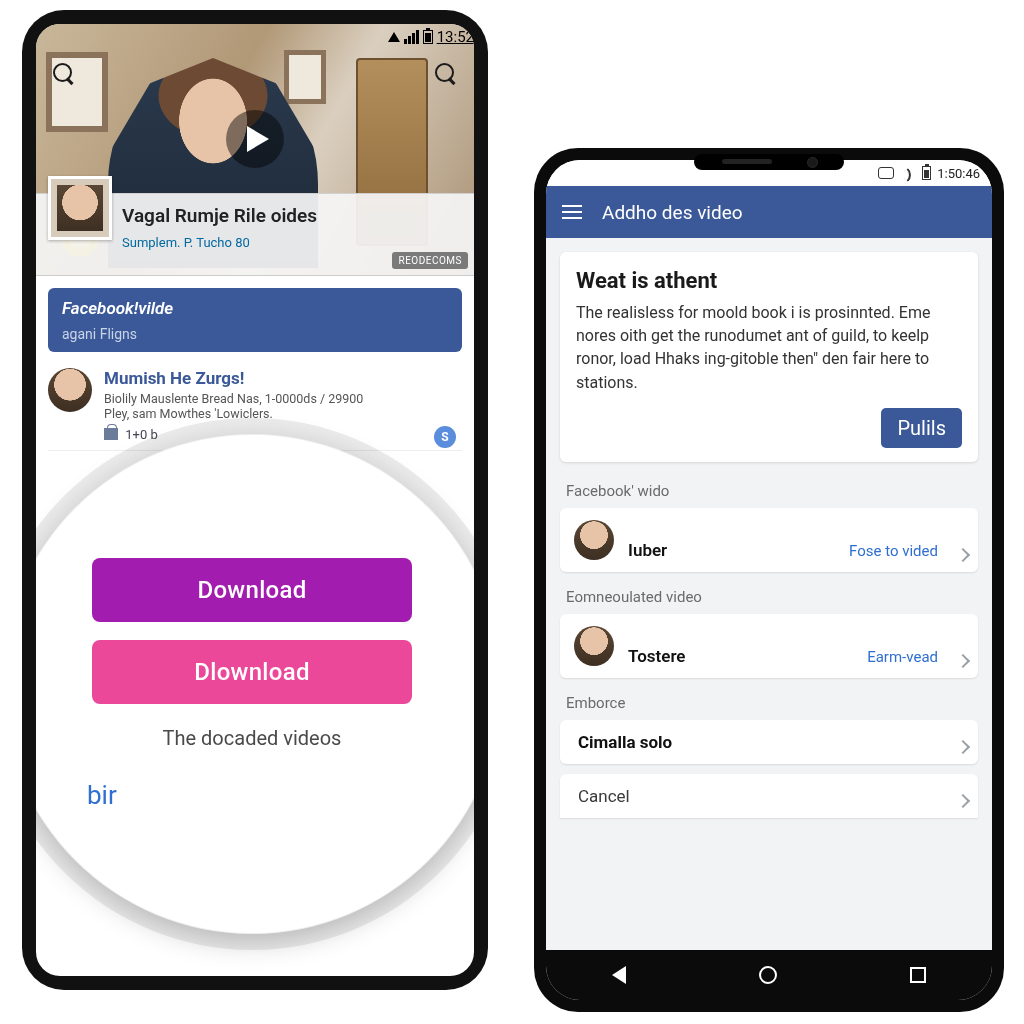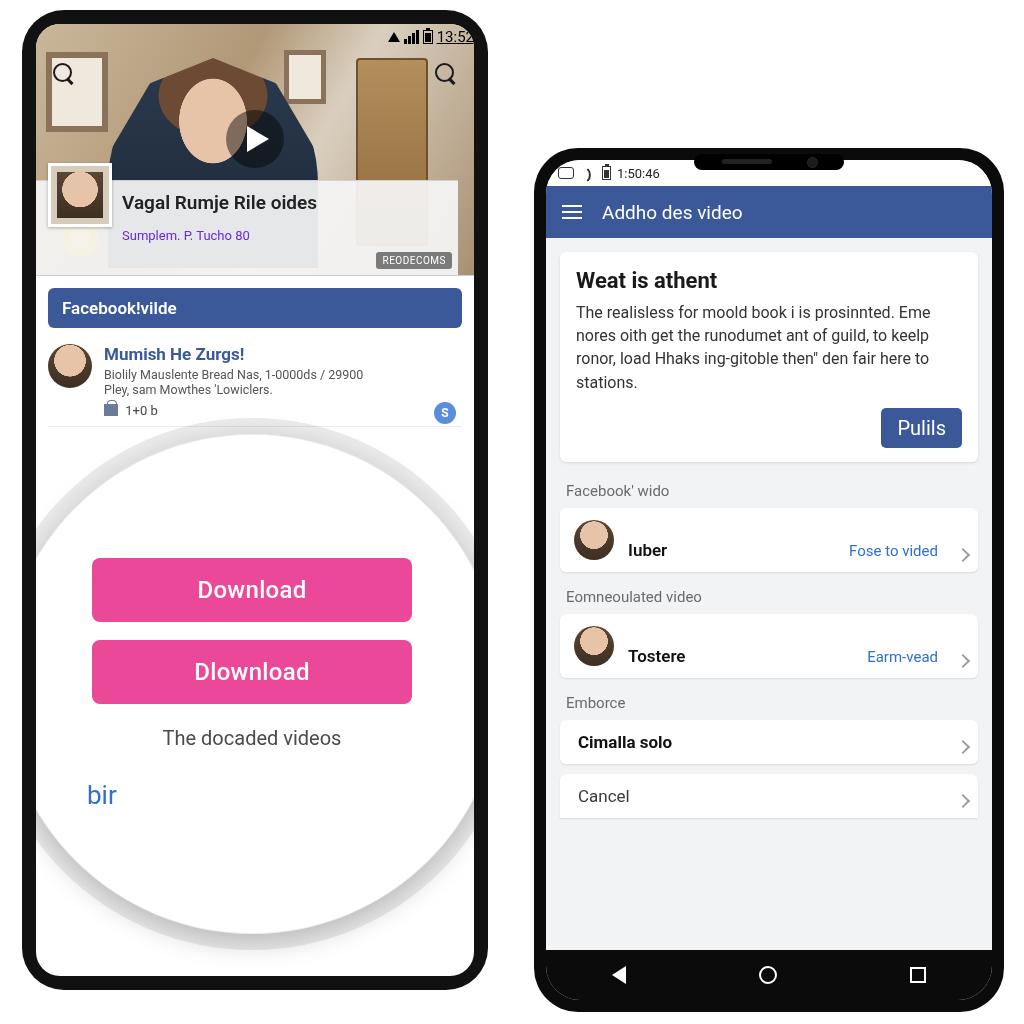--- a/index.html
+++ b/index.html
@@ -49,39 +49,39 @@
   .mag{position:relative;width:100%;height:100%;}
   .mag::before{content:"";position:absolute;left:3px;top:3px;width:15px;height:15px;border:2.5px solid #1b1b1b;border-radius:50%;}
   .mag::after{content:"";position:absolute;left:17px;top:17px;width:8px;height:2.5px;background:#1b1b1b;transform:rotate(45deg);transform-origin:left;}
   .pl-hero .play{
     position:absolute;left:50%;top:46%;transform:translate(-50%,-50%);
     width:58px;height:58px;border-radius:50%;background:rgba(0,0,0,.45);display:flex;align-items:center;justify-content:center;
   }
   .pl-hero .play::after{content:"";width:0;height:0;border-top:13px solid transparent;border-bottom:13px solid transparent;border-left:22px solid #fff;margin-left:5px;}
 
   .pl-titlecard{
-    position:absolute;left:0;right:16px;bottom:0;height:95px;
+    position:absolute;left:0;right:0;bottom:0;height:82px;
     background:rgba(245,245,245,.93);border-top:1px solid #d0d0d0;padding:10px 12px 20px 86px;
   }
   .pl-titlecard .thumb{
     position:absolute;left:12px;top:-18px;width:64px;height:64px;border:3px solid #fff;background:#d7cbbb;
     box-shadow:0 1px 3px rgba(0,0,0,.3);
   }
   .pl-titlecard .thumb::after{content:"";position:absolute;inset:6px;background:radial-gradient(circle 18px at 50% 38%,#e7c4a8 98%,transparent),linear-gradient(#5a4634,#3d2f22);}
   .pl-titlecard .t1{font-weight:600;color:#222;font-size:19px;}
-  .pl-titlecard .t2{font-size:13px;color:#6d28d9;margin-top:14px;}
+  .pl-titlecard .t2{font-size:13px;color:#0369a1;margin-top:8px;}
   .pl-titlecard .badge{
     position:absolute;right:6px;bottom:6px;font-size:10px;letter-spacing:.5px;color:#fff;background:#7a7a7a;
     padding:3px 6px;border-radius:3px;
   }
 
   .pl-banner{
     margin:12px 12px 0;background:#3b5998;border-radius:6px;padding:10px 14px;
   }
-  .pl-banner .b1{color:#fff;font-weight:600;font-size:17px;}
+  .pl-banner .b1{color:#fff;font-weight:600;font-size:17px;font-style:italic;}
   .pl-banner .b2{color:#c9d4e9;font-size:14px;margin-top:8px;}
 
   .pl-post{
     margin:16px 12px 0;display:flex;gap:12px;position:relative;padding-bottom:8px;border-bottom:1px solid #eee;
   }
   .pl-post .av{width:44px;height:44px;border-radius:50%;background:radial-gradient(circle 16px at 50% 38%,#e7c4a8 98%,transparent),linear-gradient(#5a4634,#3d2f22);flex:none;}
   .pl-post .pt{color:#3b5998;font-weight:700;font-size:17px;}
   .pl-post .pd{color:#555;font-size:12.5px;margin-top:3px;}
   .pl-post .pm{color:#555;font-size:12.5px;}
   .pl-post .sbadge{
@@ -96,36 +96,36 @@
     position:absolute;left:-34px;bottom:42px;width:500px;height:500px;border-radius:50%;
     background:#fff;border:1px solid rgba(0,0,0,.06);
     box-shadow:0 0 0 16px rgba(0,0,0,.08), 0 8px 28px rgba(0,0,0,.22);
     display:flex;flex-direction:column;align-items:center;justify-content:center;gap:18px;
     z-index:30;
   }
   .pl-lens .btn{
     width:320px;height:64px;border-radius:8px;color:#fff;font-size:24px;font-weight:500;
     display:flex;align-items:center;justify-content:center;letter-spacing:.3px;
   }
-  .pl-lens .b-dark{background:#ec4899;}
+  .pl-lens .b-dark{background:#a21caf;}
   .pl-lens .b-blue{background:#ec4899;}
   .pl-lens .cap{color:#4a4a4a;font-size:20px;margin-top:4px;}
   .pl-lens .link{color:#2f6fd1;font-size:26px;margin-top:12px;align-self:flex-start;margin-left:84px;}
 
   
   .phone-right{
     position:absolute;right:20px;top:148px;width:470px;height:864px;background:#0b0b0b;border-radius:44px;padding:12px;
   }
   .pr-notch{position:absolute;left:50%;top:6px;transform:translateX(-50%);width:150px;height:16px;background:#000;border-radius:10px;z-index:5;}
   .pr-notch::before{content:"";position:absolute;left:28px;top:5px;width:50px;height:5px;background:#222;border-radius:3px;}
   .pr-notch::after{content:"";position:absolute;right:26px;top:3px;width:9px;height:9px;border-radius:50%;background:#1a1a1a;border:1px solid #2a2a2a;}
   .pr-screen{width:100%;height:100%;background:#f2f3f5;border-radius:34px;overflow:hidden;position:relative;}
 
   .pr-status{
-    height:26px;background:#fff;display:flex;align-items:center;justify-content:flex-start;gap:6px;padding:0 12px;font-size:13px;color:#222;
+    height:26px;background:#fff;display:flex;align-items:center;justify-content:flex-end;gap:6px;padding:0 12px;font-size:13px;color:#222;
   }
   .pr-status .ico{width:16px;height:12px;position:relative;}
   .pr-status .wifi::before{content:"";position:absolute;inset:0;border:2px solid #333;border-bottom:none;border-left:none;border-radius:0 12px 0 0;transform:rotate(45deg);left:3px;top:3px;width:8px;height:8px;}
   .pr-status .nbatt{width:9px;height:14px;border:1px solid #333;}
   .pr-status .nbatt::before{content:"";display:block;margin:-3px auto 0;width:4px;height:2px;background:#333;}
   .pr-status .nbatt::after{content:"";display:block;margin:4px 1px 1px;height:8px;background:#333;}
 
   .pr-appbar{
     height:52px;background:#3b5998;color:#fff;display:flex;align-items:center;gap:20px;padding:0 16px;font-size:19px;
   }
@@ -196,20 +196,21 @@
       <div class="pl-titlecard">
         <div class="thumb"></div>
         <div class="t1">Vagal Rumje Rile oides</div>
         <div class="t2">Sumplem. P. Tucho 80</div>
         <div class="badge">REODECOMS</div>
       </div>
     </div>
 
     <div class="pl-banner">
       <div class="b1">Facebook!vilde</div>
+      <div class="b2">agani Fligns</div>
     </div>
 
     <div class="pl-post">
       <div class="av"></div>
       <div style="flex:1">
         <div class="pt">Mumish He Zurgs!</div>
         <div class="pd">Biolily Mauslente  Bread  Nas, 1-0000ds / 29900</div>
         <div class="pm">Pley, sam Mowthes 'Lowiclers.</div>
         <div class="gift">
           <span class="gicon"></span>

